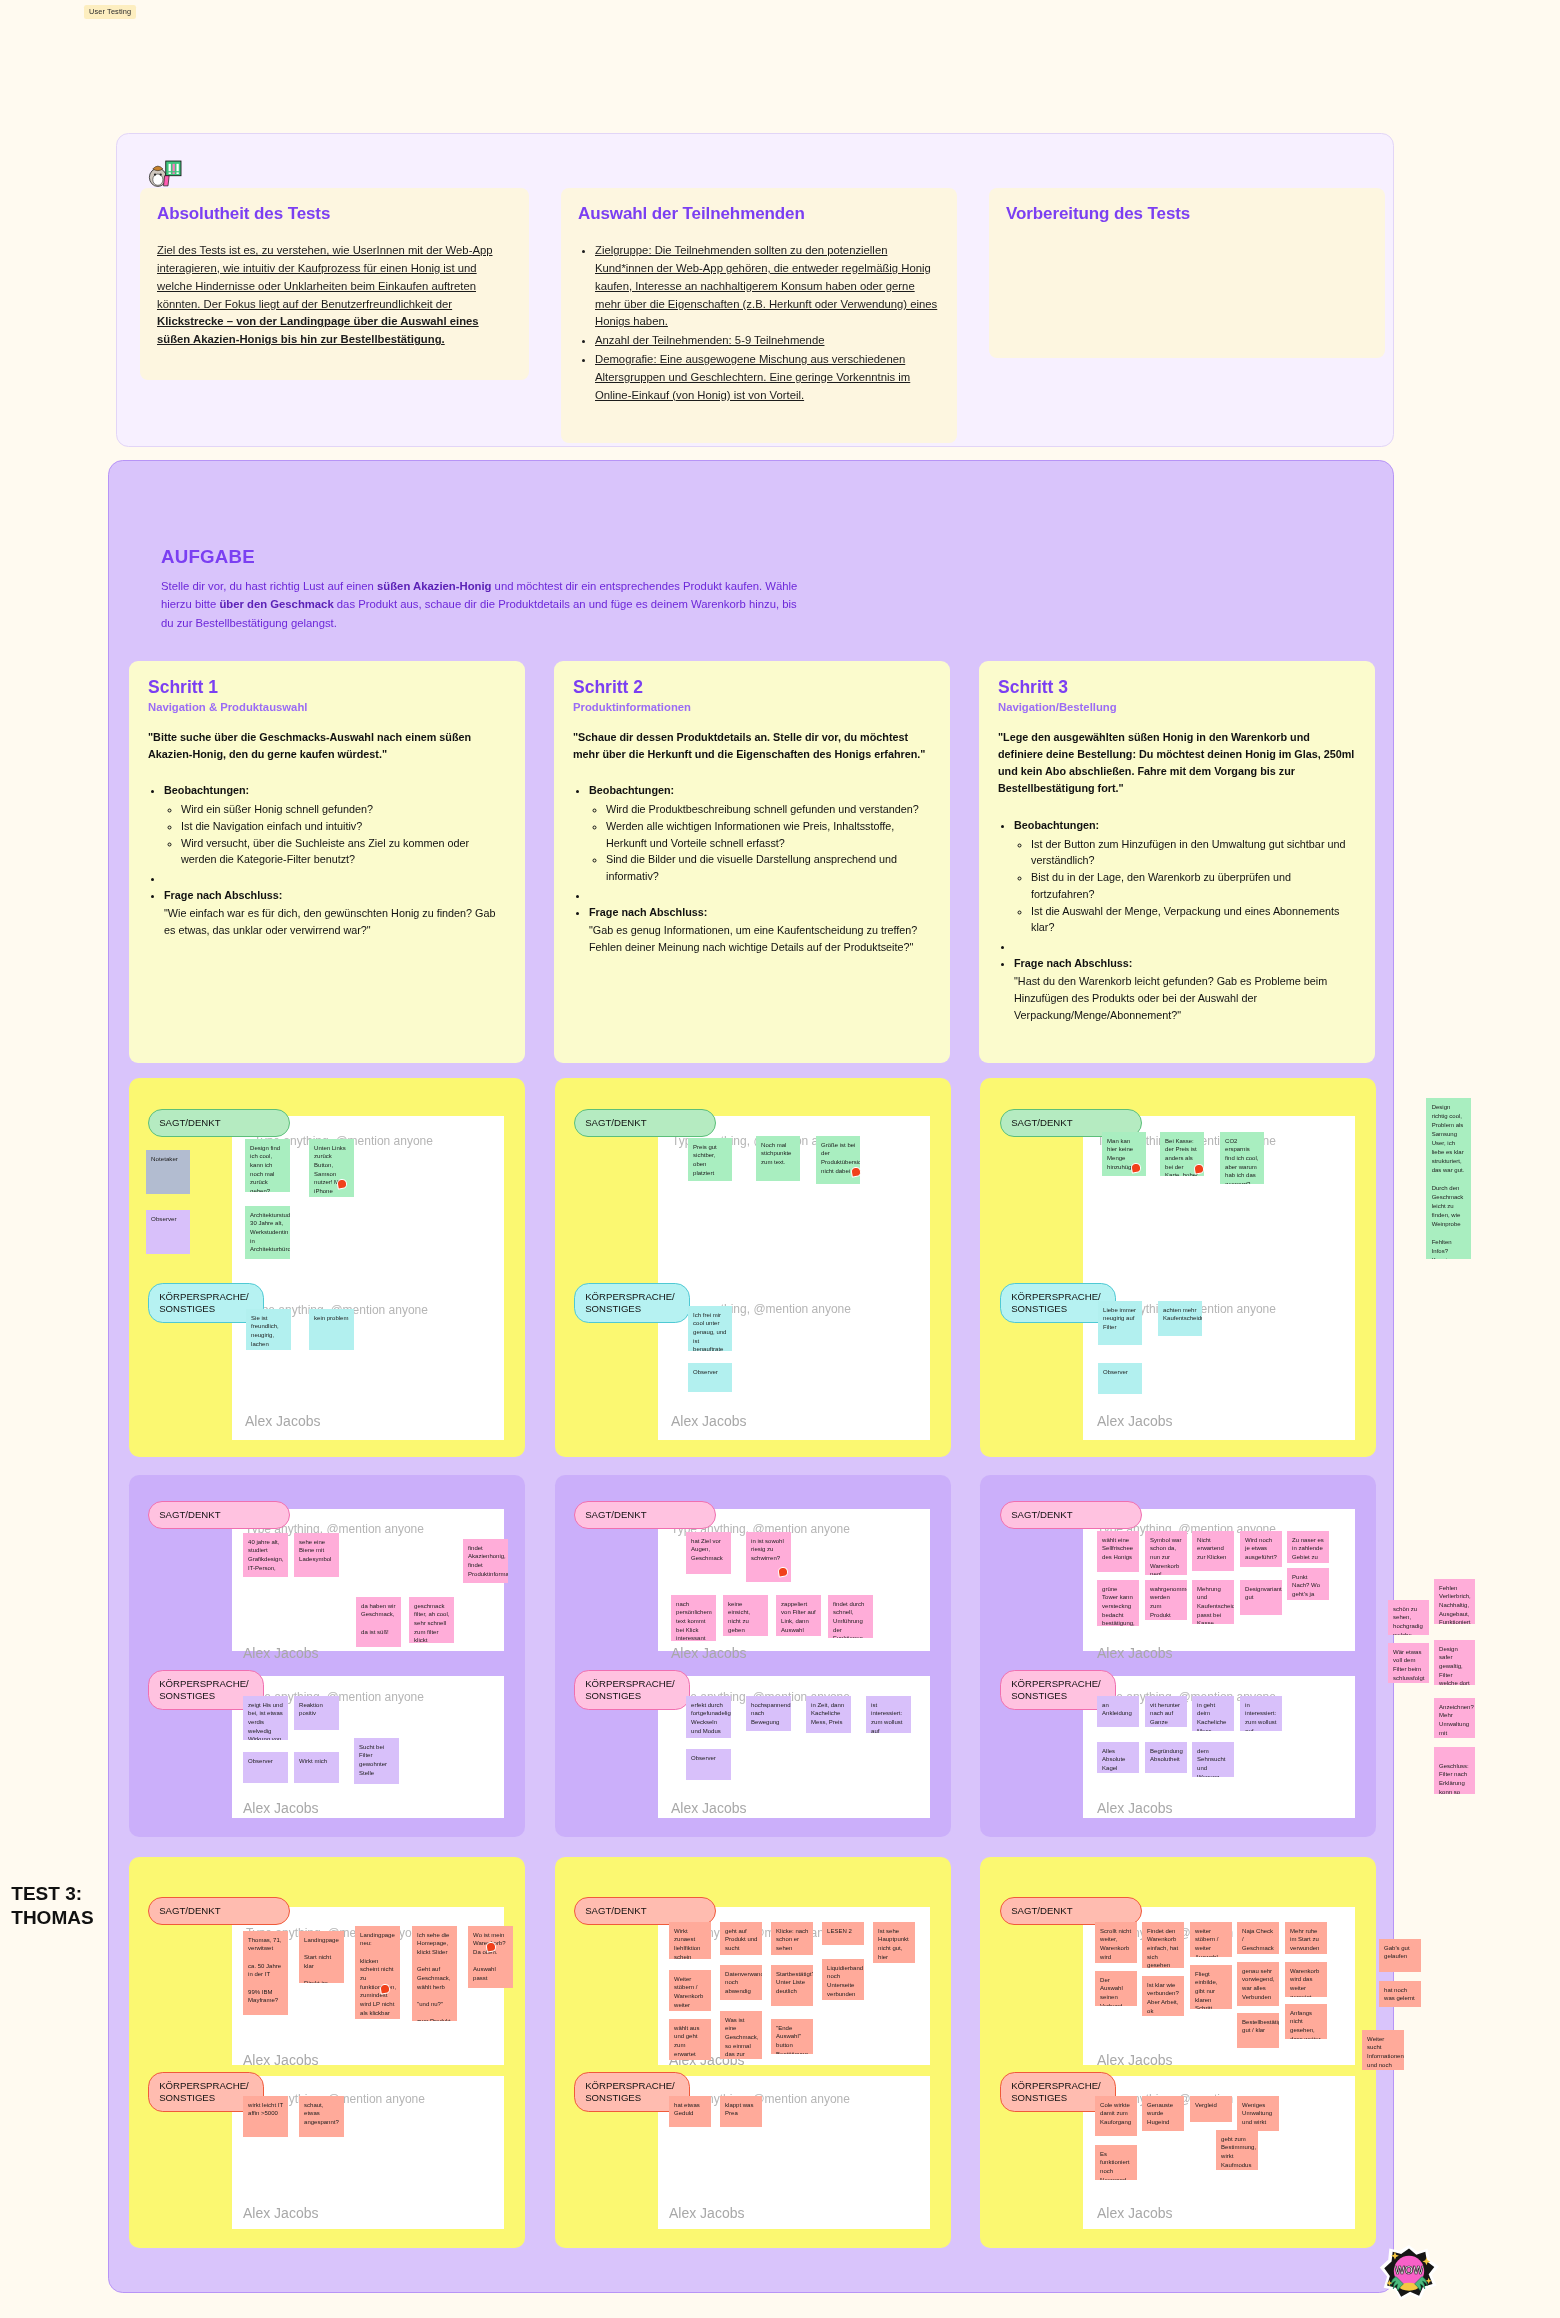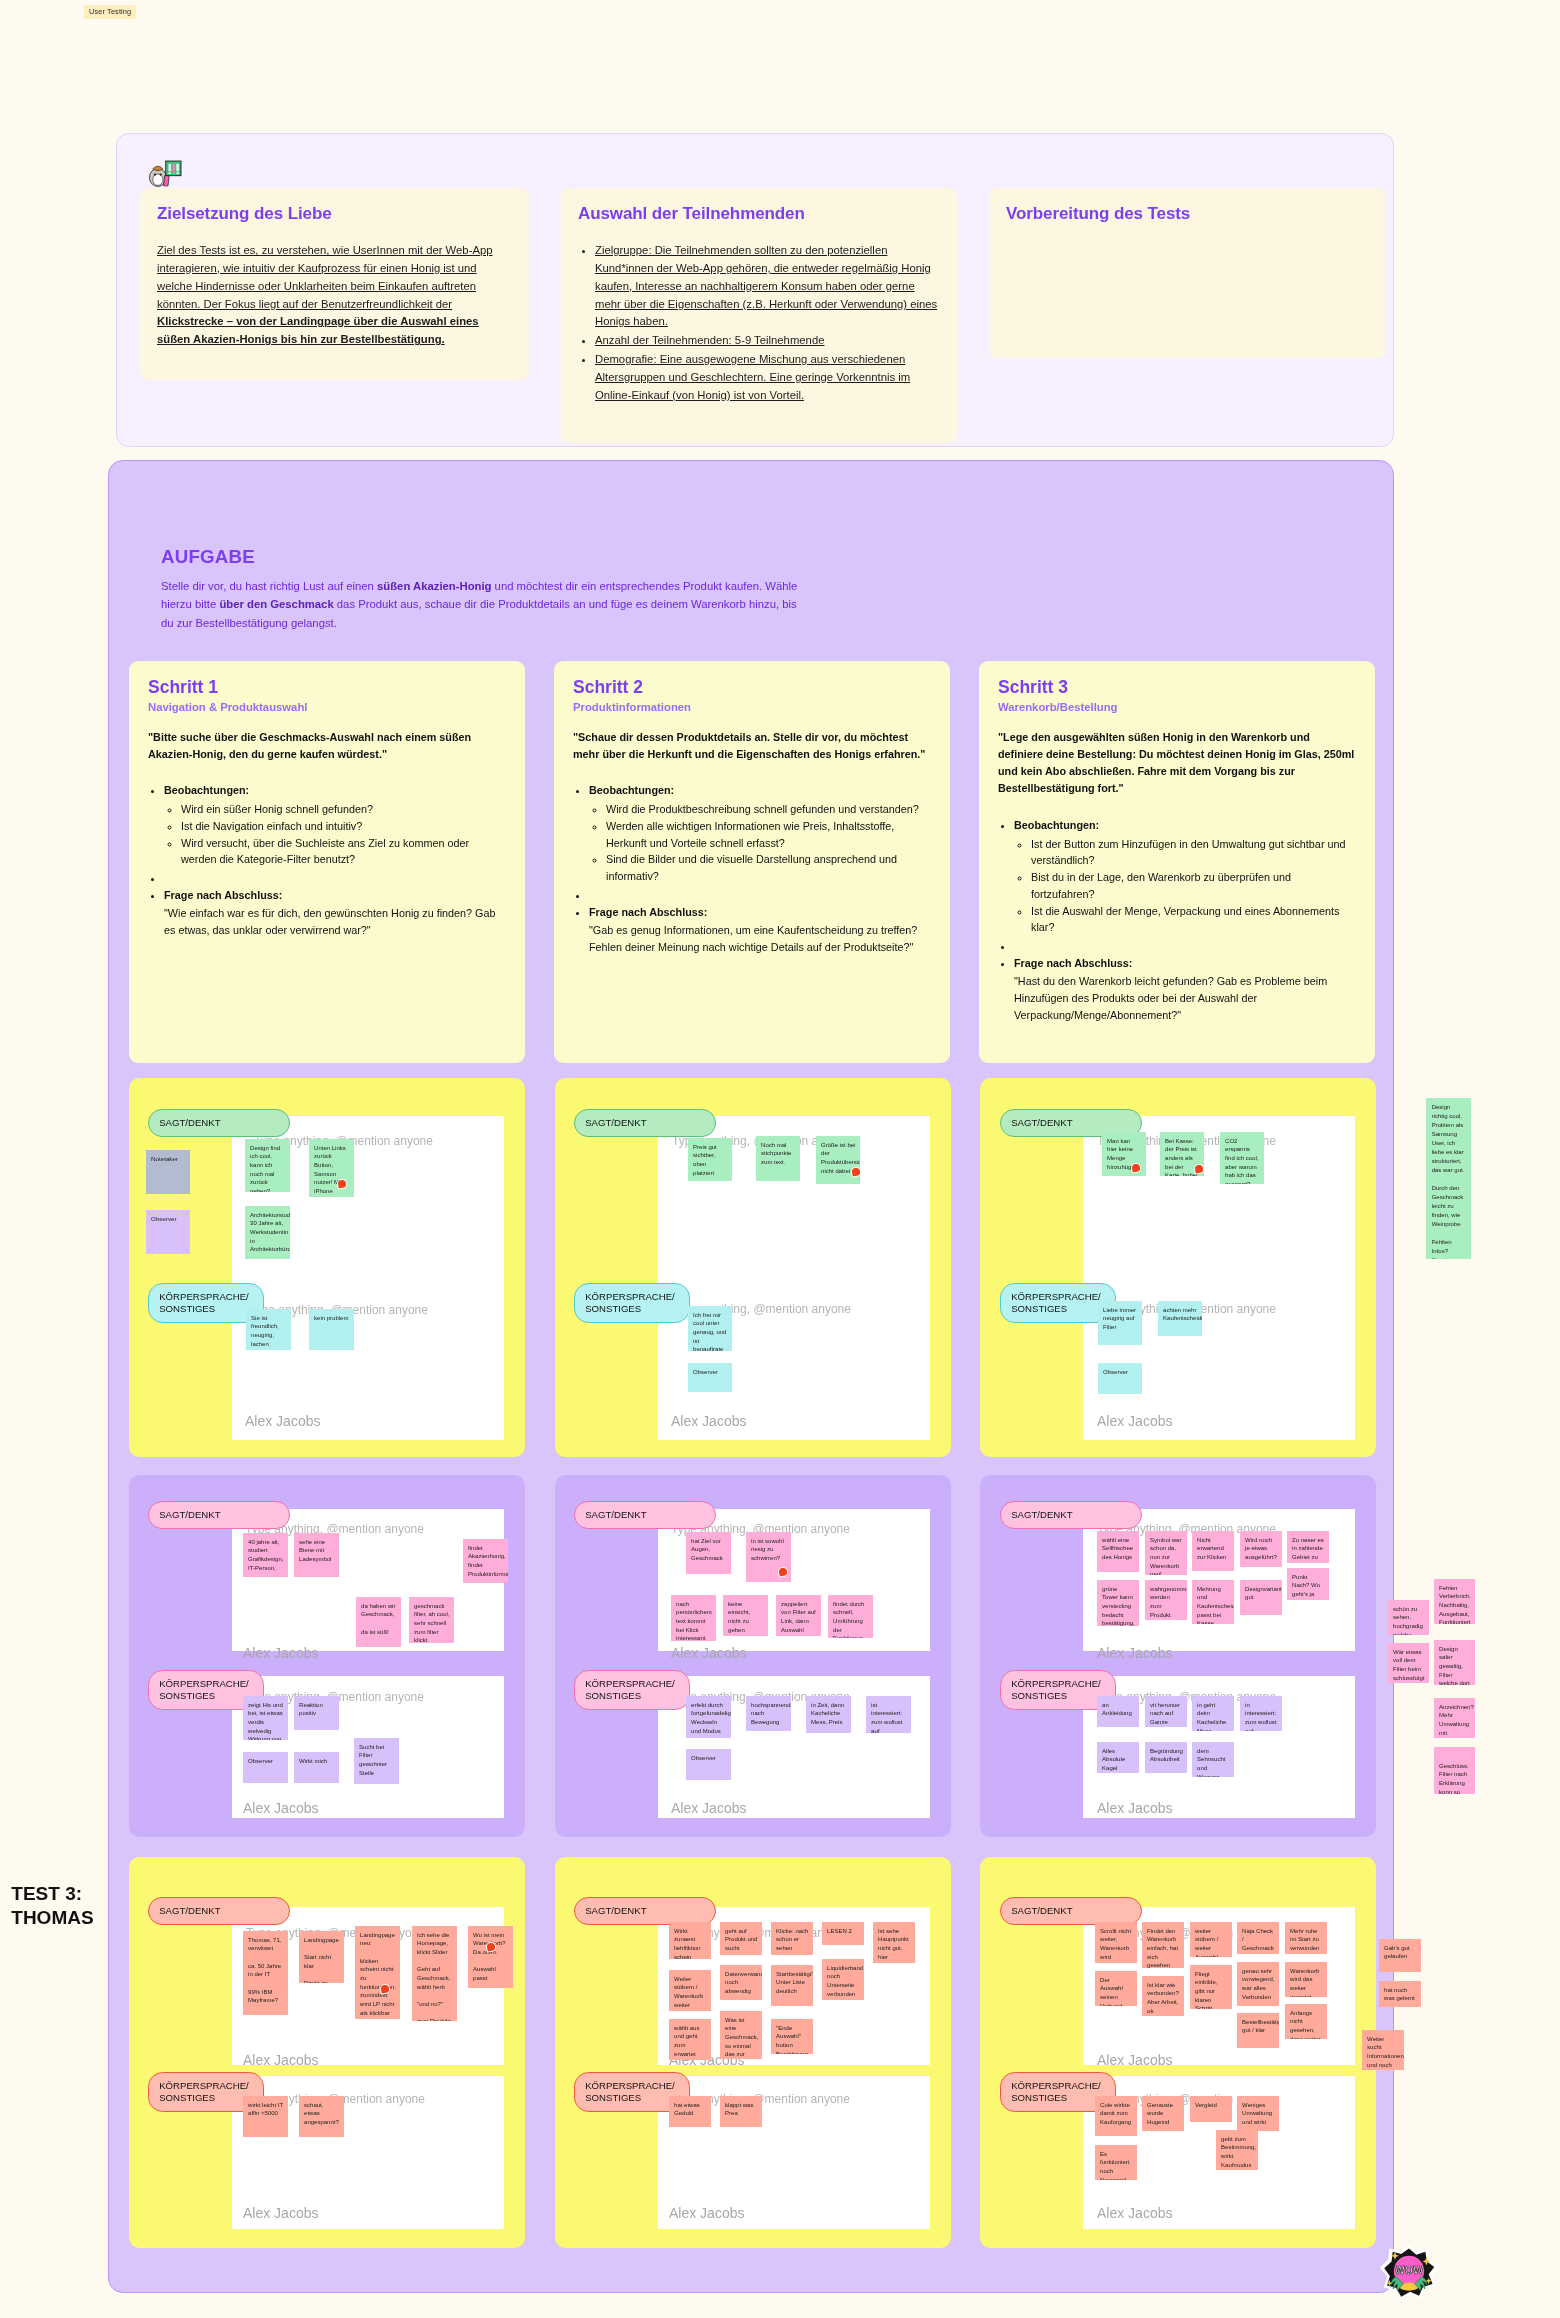--- a/index.html
+++ b/index.html
@@ -143,21 +143,21 @@
     <rect x="52" y="21" width="4" height="13" fill="#ff7bc0"></rect>
       <rect x="52" y="36" width="4" height="3" fill="#ff7bc0"></rect>
     <rect x="59" y="21" width="4" height="13" fill="#fff"></rect>
       <rect x="59" y="36" width="4" height="3" fill="#fff"></rect>
     <path d="M38 42 l8 0 l-2 18 l-8 0z" fill="#ff5cb1" stroke="#111" stroke-width="1.2"></path>
   </svg>
 
   <div class="info-cards">
 
     <div class="info-card c1">
-      <h2>Zielsetzung des Liebe</h2>
+      <h2>Absolutheit des Tests</h2>
       <p><span>Ziel des Tests ist es, zu verstehen, wie UserInnen mit der Web-App interagieren, wie intuitiv der Kaufprozess für einen Honig ist und welche Hindernisse oder Unklarheiten beim Einkaufen auftreten könnten.
 Der Fokus liegt auf der Benutzerfreundlichkeit der </span><span class="bold">Klickstrecke – von der Landingpage über die Auswahl eines süßen Akazien-Honigs bis hin zur Bestellbestätigung.</span></p>
     </div>
 
     <div class="info-card c2">
       <h2>Auswahl der Teilnehmenden</h2>
       <ul>
         <li>Zielgruppe: Die Teilnehmenden sollten zu den potenziellen Kund*innen der Web-App gehören, die entweder regelmäßig Honig kaufen, Interesse an nachhaltigerem Konsum haben oder gerne mehr über die Eigenschaften (z.B. Herkunft oder Verwendung) eines Honigs haben.</li>
         <li>Anzahl der Teilnehmenden: 5-9 Teilnehmende</li>
         <li>Demografie: Eine ausgewogene Mischung aus verschiedenen Altersgruppen und Geschlechtern. Eine geringe Vorkenntnis im Online-Einkauf (von Honig) ist von Vorteil.</li>
@@ -216,21 +216,21 @@
           <li><span>Frage nach Abschluss:</span>
             <span class="qa">"Gab es genug Informationen, um eine Kaufentscheidung zu treffen? Fehlen deiner Meinung nach wichtige Details auf der Produktseite?"</span>
           </li>
         </ul>
       </div>
     </div>
 
     <div class="col">
       <div class="step-card">
         <h3>Schritt 3</h3>
-        <div class="sub">Warenkorb/Bestellung</div>
+        <div class="sub">Navigation/Bestellung</div>
         <div class="quote">"Lege den ausgewählten süßen Honig in den Warenkorb und definiere deine Bestellung: Du möchtest deinen Honig im Glas, 250ml und kein Abo abschließen. Fahre mit dem Vorgang bis zur Bestellbestätigung fort."</div>
         <ul>
           <li><span>Beobachtungen:</span>
             <ul>
               <li>Ist der Button zum Hinzufügen in den Umwaltung gut sichtbar und verständlich?</li>
               <li>Bist du in der Lage, den Warenkorb zu überprüfen und fortzufahren?</li>
               <li>Ist die Auswahl der Menge, Verpackung und eines Abonnements klar?</li>
             </ul>
           </li>
           <li class="blockgap"></li>

